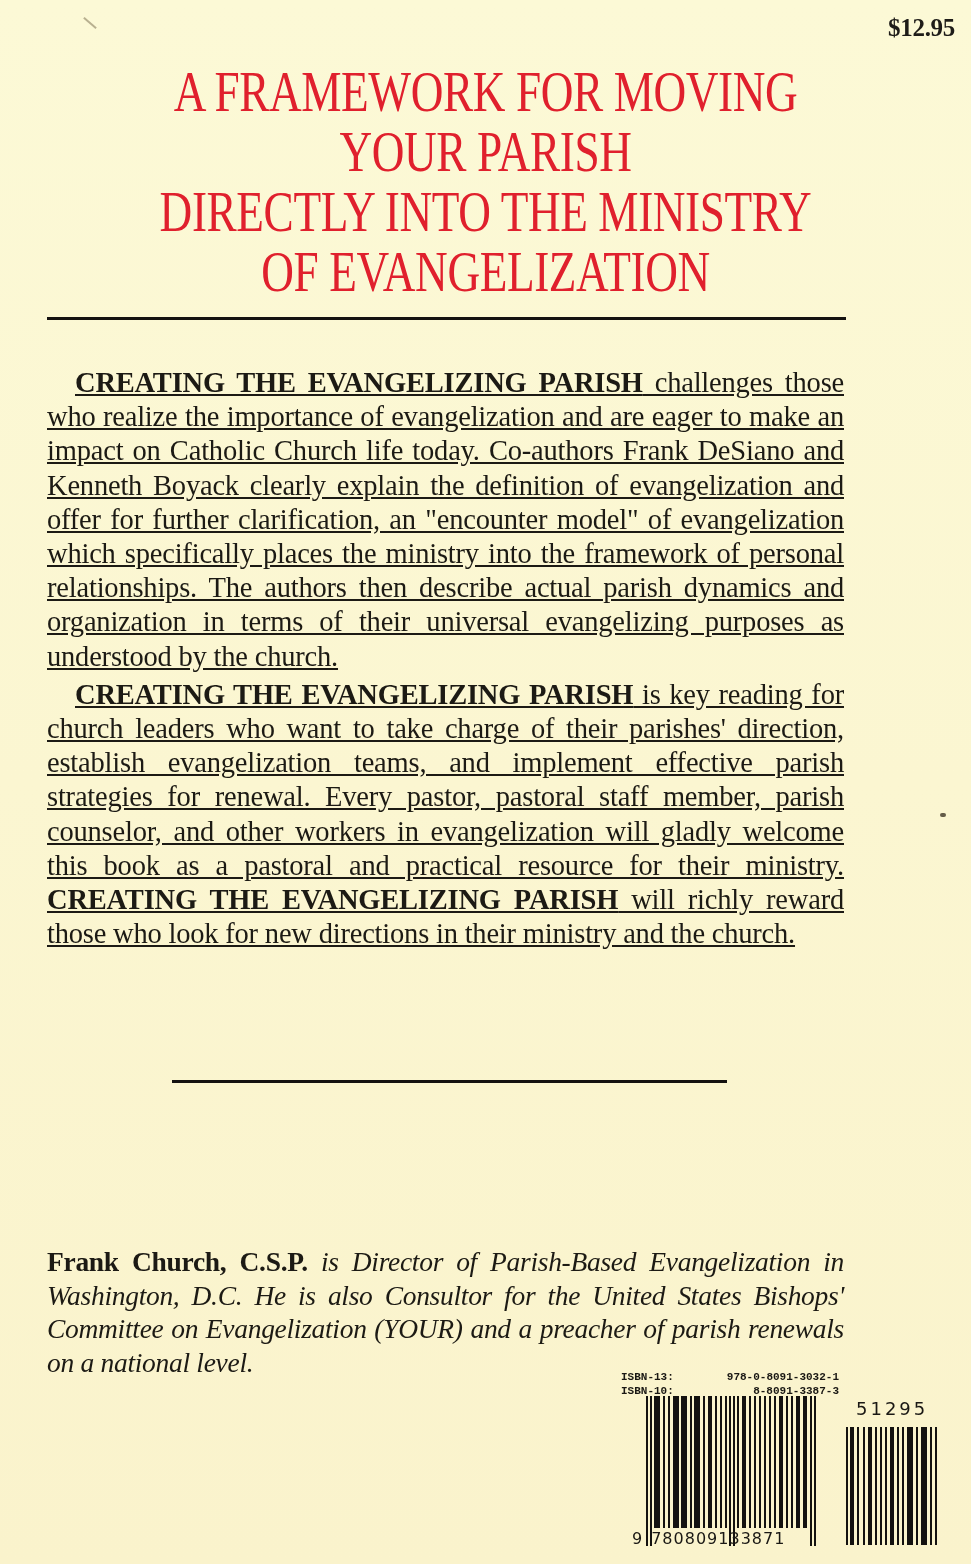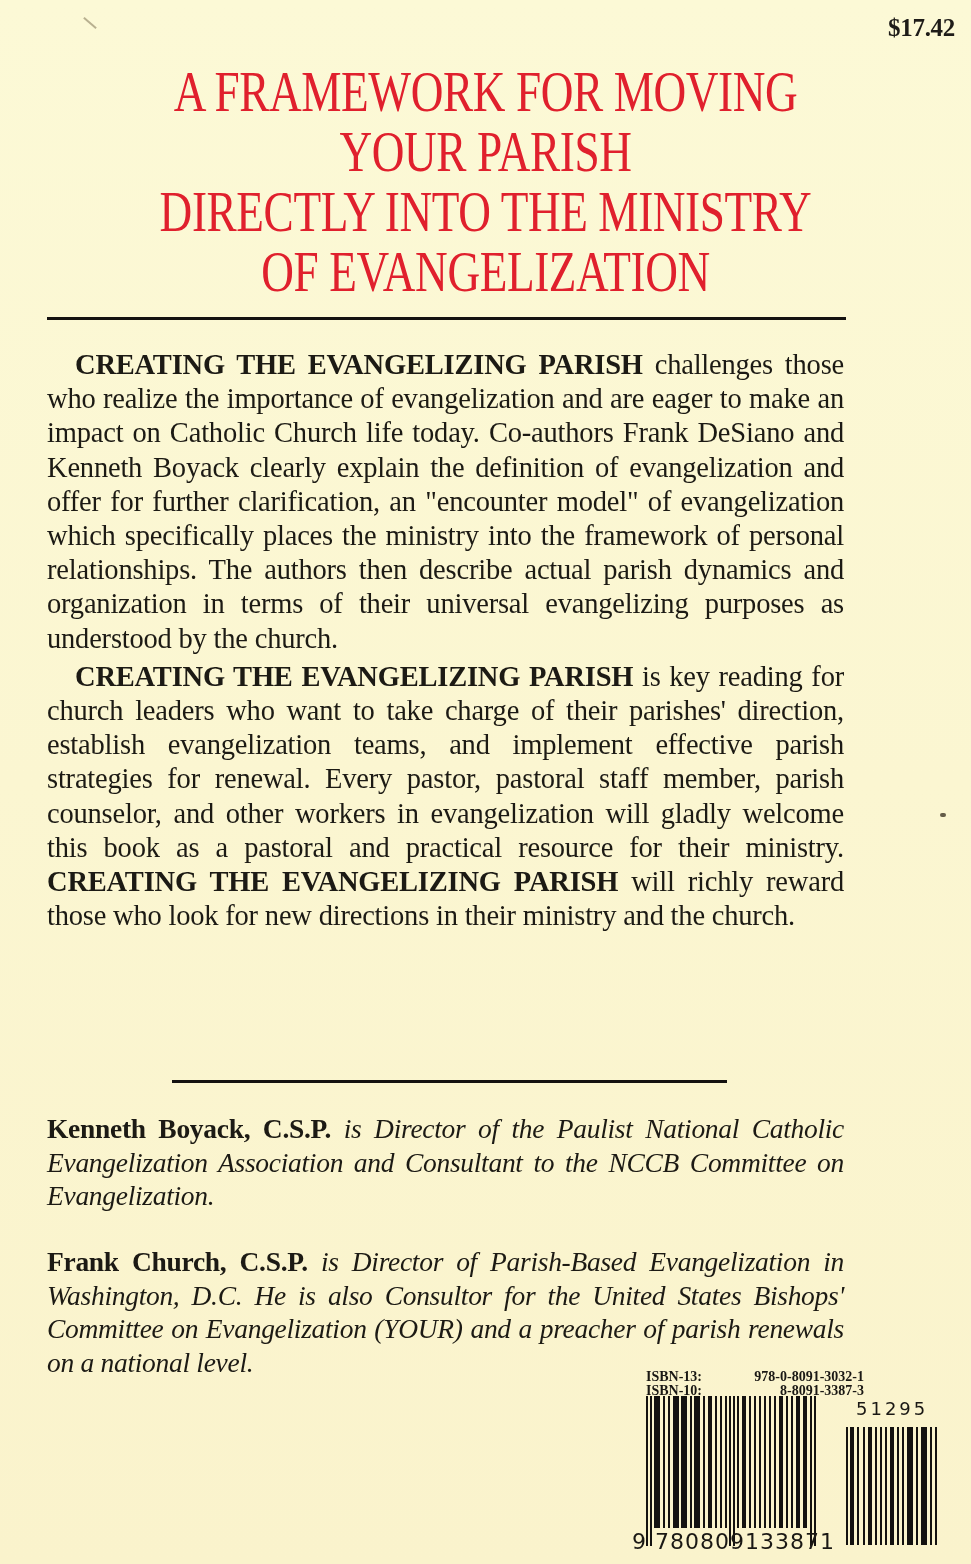--- a/index.html
+++ b/index.html
@@ -68,26 +68,27 @@
       position: absolute;
       left: 47px;
       top: 317px;
       width: 799px;
       height: 3px;
       background: #141210;
     }
     .body {
       position: absolute;
       left: 47px;
-      top: 348px;
+      top: 366px;
       width: 797px;
       font-size: 28.5px;
       line-height: 34.2px;
       text-align: justify;
       letter-spacing: -0.2px;
+      text-decoration: underline;
     }
     .body p {
       margin: 0;
       text-indent: 28px;
     }
     .body p + p { margin-top: 4px; }
     .body b { font-weight: bold; }
     .rule-mid {
       position: absolute;
       left: 172px;
@@ -104,25 +105,25 @@
       line-height: 33.5px;
       text-align: justify;
       letter-spacing: -0.3px;
     }
     .bio b { font-weight: bold; font-style: normal; }
     .bio i { font-style: italic; }
     .bio1 { top: 1112px; }
     .bio2 { top: 1245px; width: 797px; }
     .isbn {
       position: absolute;
-      left: 646px;
+      left: 621px;
       top: 1370px;
-      font-family: Liberation Serif, serif;
+      font-family: Liberation Mono, monospace;
       font-weight: bold;
-      font-size: 14px;
+      font-size: 11px;
       line-height: 14px;
       color: #1a1814;
     }
     .isbn .row { display: flex; width: 218px; justify-content: space-between; }
     .barcode-main {
       position: absolute;
       left: 646px;
       top: 1396px;
       width: 174px;
       height: 150px;
@@ -141,53 +142,52 @@
       font-family: "DejaVu Sans", sans-serif;
       font-size: 18px;
       letter-spacing: 3px;
       color: #1a1814;
     }
     .ean-digits {
       position: absolute;
       left: 632px;
       top: 1529px;
       font-family: "DejaVu Sans", sans-serif;
-      font-size: 22px;
+      font-size: 16px;
       letter-spacing: 1px;
       color: #1a1814;
       background: transparent;
     }
     .ean-digits .first { margin-right: 8px; }
   </style>
 </head>
 <body>
 
 <div class="page">
   <div class="smudge"></div>
   <div class="speck"></div>
 
-  <div class="price">$17.42</div>
+  <div class="price">$12.95</div>
 
   <div class="headline">
     <div>A FRAMEWORK FOR MOVING</div>
     <div>YOUR PARISH</div>
     <div>DIRECTLY INTO THE MINISTRY</div>
     <div>OF EVANGELIZATION</div>
   </div>
 
   <div class="rule-top"></div>
 
   <div class="body">
     <p><b>CREATING THE EVANGELIZING PARISH</b><span> challenges those who realize the importance of evangelization and are eager to make an impact on Catholic Church life today. Co-authors Frank DeSiano and Kenneth Boyack clearly explain the definition of evangelization and offer for further clarification, an "encounter model" of evangelization which specifically places the ministry into the framework of personal relationships. The authors then describe actual parish dynamics and organization in terms of their universal evangelizing purposes as understood by the church.</span></p>
     <p><b>CREATING THE EVANGELIZING PARISH</b><span> is key reading for church leaders who want to take charge of their parishes' direction, establish evangelization teams, and implement effective parish strategies for renewal. Every pastor, pastoral staff member, parish counselor, and other workers in evangelization will gladly welcome this book as a pastoral and practical resource for their ministry. </span><b>CREATING THE EVANGELIZING PARISH</b><span> will richly reward those who look for new directions in their ministry and the church.</span></p>
   </div>
 
   <div class="rule-mid"></div>
 
-  <div class="bio bio1"><b>Kenneth Boyack, C.S.P.</b><i> is Director of the Paulist National Catholic Evangelization Association and Consultant to the NCCB Committee on Evangelization.</i></div>
 
   <div class="bio bio2"><b>Frank Church, C.S.P.</b><i> is Director of Parish-Based Evangelization in Washington, D.C. He is also Consultor for the United States Bishops' Committee on Evangelization (YOUR) and a preacher of parish renewals on a national level.</i></div>
 
   <div class="isbn">
     <div class="row">
       <span>ISBN-13:</span>
       <span>978-0-8091-3032-1</span>
     </div>
     <div class="row">
       <span>ISBN-10:</span>

